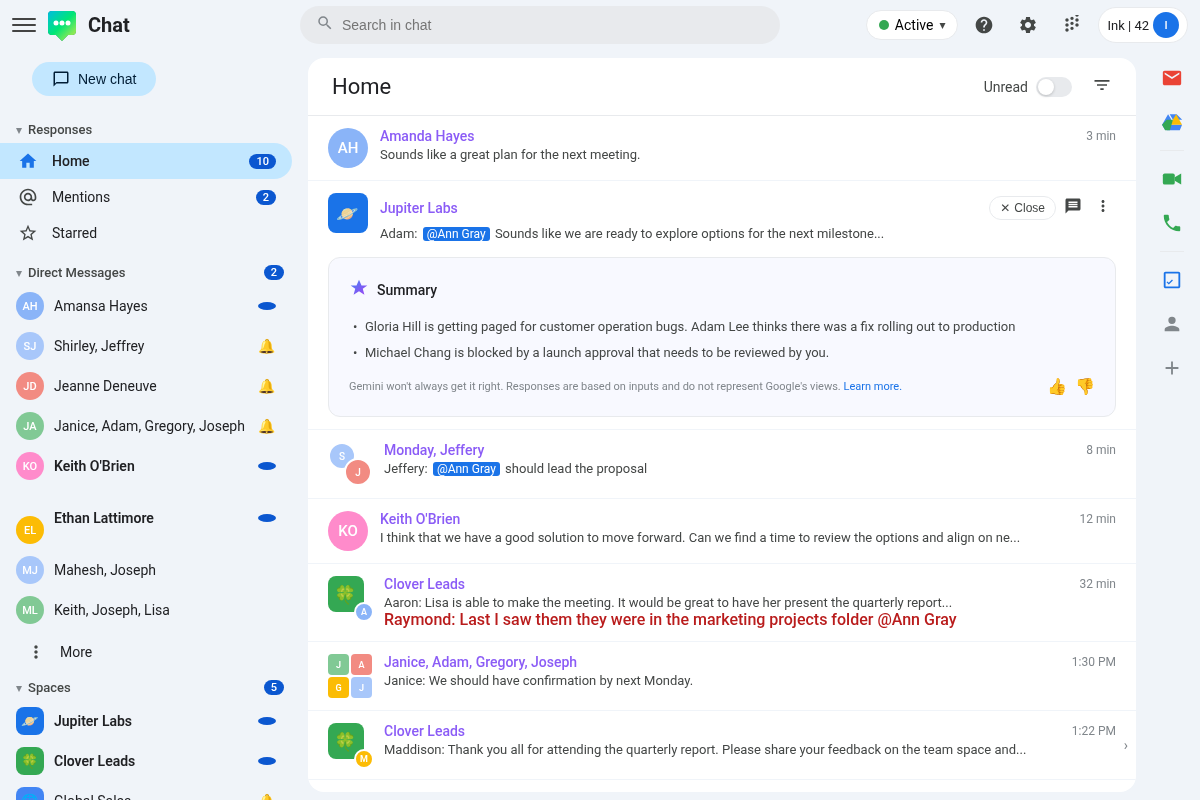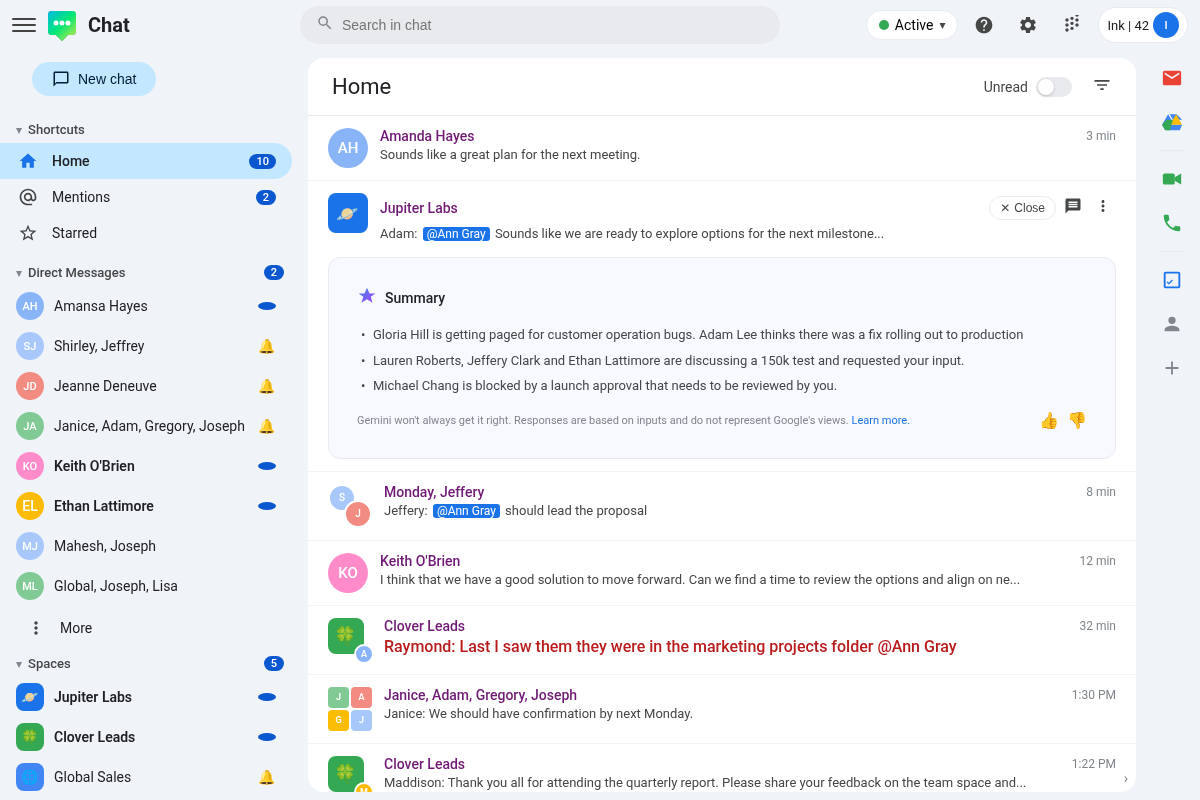--- a/index.html
+++ b/index.html
@@ -38,27 +38,27 @@
     .toggle { width: 36px; height: 20px; background: #e8eaed; border-radius: 10px; position: relative; cursor: pointer; }
     .toggle-knob { width: 16px; height: 16px; background: white; border-radius: 50%; position: absolute; top: 2px; left: 2px; box-shadow: 0 1px 3px rgba(0,0,0,0.2); }
     .filter-icon { margin-left: 12px; color: #444746; cursor: pointer; font-size: 18px; }
 
     .messages-list { flex: 1; overflow-y: auto; }
 
     
     .message-item { display: flex; align-items: flex-start; padding: 12px 20px; border-bottom: 1px solid #f0f4f9; cursor: pointer; position: relative; }
     .message-content { flex: 1; min-width: 0; }
     .message-top { display: flex; align-items: center; justify-content: space-between; margin-bottom: 3px; }
-    .message-sender { font-size: 14px; font-weight: 500; color: #701a75; }
+    .message-sender { font-size: 14px; font-weight: 500; color: #8b5cf6; }
     .message-time { font-size: 12px; color: #80868b; flex-shrink: 0; margin-left: 8px; }
     .message-preview { font-size: 13px; color: #444746; white-space: nowrap; overflow: hidden; text-overflow: ellipsis; }
     .message-preview .mention { background: #1a73e8; color: white; border-radius: 3px; padding: 0 4px; font-size: 12px; margin: 0 2px; }
 
     
-    .summary-card { background: #f8f9ff; border: 1px solid #e8eaed; border-radius: 12px; margin: 4px 20px 12px; padding: 28px; }
+    .summary-card { background: #f8f9ff; border: 1px solid #e8eaed; border-radius: 12px; margin: 4px 20px 12px; padding: 20px; }
     .summary-header { display: flex; align-items: center; gap: 8px; margin-bottom: 12px; }
     .gemini-icon { color: #1a73e8; font-size: 18px; }
     .summary-title { font-size: 14px; font-weight: 500; color: #202124; }
     .summary-bullets { list-style: none; padding: 0; }
     .summary-bullets li { font-size: 13px; color: #444746; padding: 3px 0 3px 16px; position: relative; line-height: 1.5; }
     .summary-bullets li::before { content: '•'; position: absolute; left: 4px; color: #444746; }
     .summary-footer { margin-top: 12px; font-size: 11px; color: #80868b; display: flex; align-items: center; justify-content: space-between; }
     .summary-footer a { color: #1a73e8; text-decoration: none; }
     .feedback-icons { display: flex; gap: 8px; }
     .feedback-btn { background: none; border: none; cursor: pointer; font-size: 16px; color: #80868b; }
@@ -172,21 +172,21 @@
           <svg width="18" height="18" viewBox="0 0 24 24" fill="#001d35">
               <path d="M20 2H4c-1.1 0-2 .9-2 2v18l4-4h14c1.1 0 2-.9 2-2V4c0-1.1-.9-2-2-2zm0 14H6l-2 2V4h16v12z"></path>
             </svg>
           <span>New chat</span>
         </button>
       </div>
 
       <div class="sidebar-section">
         <div class="section-header">
           <span style="font-size:12px;color:#80868b;">▾</span>
-          <span>Shortcuts</span>
+          <span>Responses</span>
         </div>
         <div class="sidebar-item active">
           <div class="item-icon">
             <svg width="20" height="20" viewBox="0 0 24 24" fill="#1a73e8">
                 <path d="M10 20v-6h4v6h5v-8h3L12 3 2 12h3v8z"></path>
               </svg>
           </div>
           <span class="item-label">Home</span>
           <span class="badge">10</span>
         </div>
@@ -235,31 +235,31 @@
           <div class="avatar" style="background:#81c995;margin-right:10px;width:28px;height:28px;font-size:11px;">JA</div>
           <span class="item-label">Janice, Adam, Gregory, Joseph</span>
           <span class="bell-icon">🔔</span>
         </div>
         <div class="sidebar-item">
           <div class="avatar" style="background:#ff8bcb;margin-right:10px;width:28px;height:28px;font-size:11px;">KO</div>
           <span class="item-label" style="font-weight:600;">Keith O'Brien</span>
           <span class="badge small"></span>
         </div>
         <div class="sidebar-item">
-          <div class="avatar" style="background:#fcbc05;margin-right:10px;width:28px;height:28px;font-size:14px;">EL</div>
+          <div class="avatar" style="background:#fcbc05;margin-right:10px;width:28px;height:28px;font-size:11px;margin-top:24px;">EL</div>
           <span class="item-label" style="font-weight:600;">Ethan Lattimore</span>
           <span class="badge small"></span>
         </div>
         <div class="sidebar-item">
           <div class="avatar" style="background:#a8c7fa;margin-right:10px;width:28px;height:28px;font-size:11px;">MJ</div>
           <span class="item-label">Mahesh, Joseph</span>
         </div>
         <div class="sidebar-item">
           <div class="avatar" style="background:#81c995;margin-right:10px;width:28px;height:28px;font-size:11px;">ML</div>
-          <span class="item-label">Global, Joseph, Lisa</span>
+          <span class="item-label">Keith, Joseph, Lisa</span>
         </div>
       </div>
 
       <div class="sidebar-item" style="margin-left:8px;">
         <div class="item-icon">
           <svg width="20" height="20" viewBox="0 0 24 24" fill="#444746">
               <path d="M12 8c1.1 0 2-.9 2-2s-.9-2-2-2-2 .9-2 2 .9 2 2 2zm0 2c-1.1 0-2 .9-2 2s.9 2 2 2 2-.9 2-2-.9-2-2-2zm0 6c-1.1 0-2 .9-2 2s.9 2 2 2 2-.9 2-2-.9-2-2-2z"></path>
             </svg>
         </div>
         <span class="item-label">More</span>
@@ -367,21 +367,20 @@
                         <stop offset="100%" stop-color="#a142f4"></stop>
                       </linearGradient>
                     </defs>
                     <path d="M12 2L9 9H2l5.5 4-2 7L12 16l6.5 4-2-7L22 9h-7z" fill="url(#gemGrad)"></path>
                   </svg>
               </span>
               <span class="summary-title">Summary</span>
             </div>
             <ul class="summary-bullets">
               <li>Gloria Hill is getting paged for customer operation bugs. Adam Lee thinks there was a fix rolling out to production</li>
-              <li>Lauren Roberts, Jeffery Clark and Ethan Lattimore are discussing a 150k test and requested your input.</li>
               <li>Michael Chang is blocked by a launch approval that needs to be reviewed by you.</li>
             </ul>
             <div class="summary-footer">
               <span>Gemini won't always get it right. Responses are based on inputs and do not represent Google's views. <a href="#">Learn more.</a></span>
               <div class="feedback-icons">
                 <button class="feedback-btn">👍</button>
                 <button class="feedback-btn">👎</button>
               </div>
             </div>
           </div>
@@ -419,20 +418,21 @@
         <div class="message-item">
           <div style="position:relative;margin-right:12px;width:44px;height:44px;flex-shrink:0;">
             <div style="background:#34a853;border-radius:8px;width:36px;height:36px;display:flex;align-items:center;justify-content:center;font-size:18px;">🍀</div>
             <div style="position:absolute;bottom:-2px;right:-2px;width:20px;height:20px;background:#8ab4f8;border-radius:50%;border:2px solid white;display:flex;align-items:center;justify-content:center;font-size:9px;color:white;font-weight:600;">A</div>
           </div>
           <div class="message-content">
             <div class="message-top">
               <span class="message-sender">Clover Leads</span>
               <span class="message-time">32 min</span>
             </div>
+            <div class="message-preview">Aaron: Lisa is able to make the meeting. It would be great to have her present the quarterly report...</div>
             <div style="font-size:16px;color:#b91c1c;font-weight:500;white-space:nowrap;overflow:hidden;text-overflow:ellipsis;">
               <span>Raymond: Last I saw them they were in the marketing projects folder </span>
               <span class="mention">@Ann Gray</span>
             </div>
           </div>
         </div>
 
         <div class="message-item">
           <div style="position:relative;margin-right:12px;width:44px;height:44px;flex-shrink:0;display:grid;grid-template-columns:1fr 1fr;gap:2px;">
             <div style="background:#81c995;border-radius:4px;display:flex;align-items:center;justify-content:center;font-size:9px;color:white;font-weight:600;">J</div>

